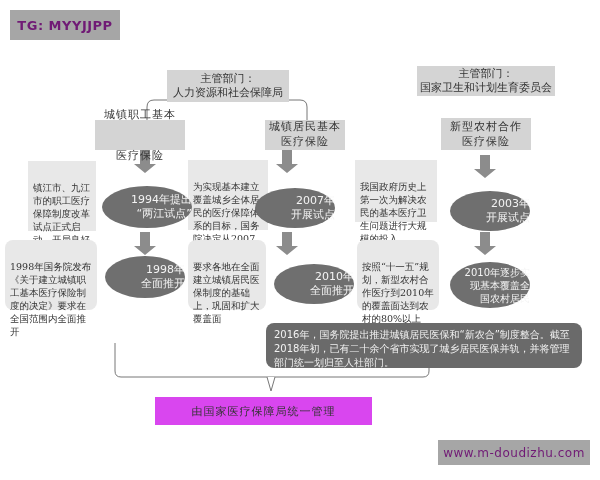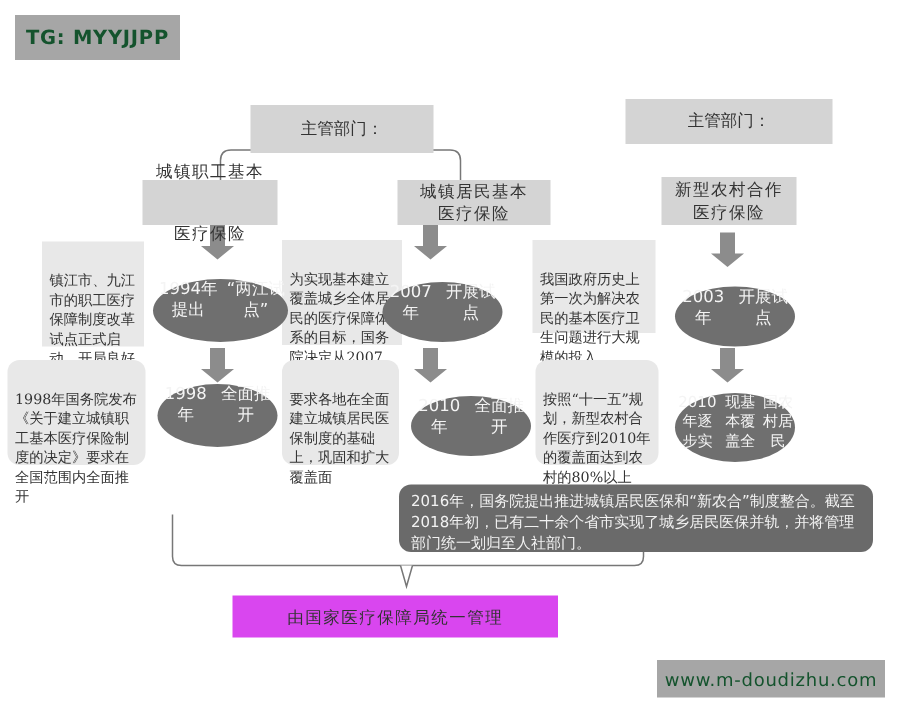--- a/index.html
+++ b/index.html
@@ -2,41 +2,41 @@
 <html><head>
 <meta charset="utf-8">
 <style>
   html, body { margin:0; padding:0; }
   body {
     width:600px; height:480px; background:#ffffff; position:relative; overflow:hidden;
     font-family: "DejaVu Sans", "Liberation Sans", sans-serif;
   }
   .abs { position:absolute; }
   .watermark {
-    background:#a6a6a6; color:#14532d; font-size:13px; font-weight:bold;
+    background:#a6a6a6; color:#701a75; font-size:13px; font-weight:bold;
     display:flex; align-items:center; justify-content:center; letter-spacing:0.5px;
   }
   .hdr {
     background:#d4d4d4; color:#333; font-size:11px; line-height:14px; text-align:center;
     display:flex; flex-direction:column; justify-content:center; align-items:center;
   }
   .cat {
     background:#d4d4d4; color:#333; font-size:11px; line-height:15px; text-align:center;
     display:flex; flex-direction:column; justify-content:center; align-items:center;
     letter-spacing:1px;
   }
   .note {
     background:#e8e8e8; color:#333; font-size:9.5px; line-height:13px;
     font-family: "DejaVu Serif", "Liberation Serif", serif;
     padding:20px 5px; box-sizing:border-box;
   }
   .bubble { border-radius:8px; }
   .oval {
     background:#6f6f6f; color:#f4f4f4; border-radius:50%;
-    display:flex; flex-direction:row; align-items:flex-start; justify-content:center;
+    display:flex; flex-direction:column; align-items:flex-end; justify-content:center;
     font-size:11px; line-height:14px; text-align:center;
   }
   .final {
     background:#d946ef; color:#333; font-size:11px; letter-spacing:1px;
     display:flex; align-items:center; justify-content:center;
   }
   .summary {
     background:#6a6a6a; color:#f2f2f2; font-size:10px; line-height:14px;
     border-radius:8px; padding:5px 8px; box-sizing:border-box;
   }
@@ -61,30 +61,32 @@
     <polygon points="282,232 292,232 292,246 298,246 287,255 276,246 282,246"></polygon>
     <polygon points="480,155 490,155 490,169 496,169 485,178 474,169 480,169"></polygon>
     <polygon points="480,232 490,232 490,246 496,246 485,255 474,246 480,246"></polygon>
   </g>
 </svg>
 
 <div class="abs watermark" style="left:10px;top:10px;width:110px;height:30px;">TG: MYYJJPP</div>
 
 <div class="abs hdr" style="left:167px;top:70px;width:122px;height:32px;">
   <span>主管部门：</span>
+  <span>人力资源和社会保障局</span>
 </div>
 <div class="abs hdr" style="left:417px;top:66px;width:138px;height:30px;">
   <span>主管部门：</span>
+  <span>国家卫生和计划生育委员会</span>
 </div>
 
 <div class="abs cat" style="left:95px;top:120px;width:90px;height:30px;gap:26px;">
   <span>城镇职工基本</span>
   <span>医疗保险</span>
 </div>
-<div class="abs cat" style="left:265px;top:120px;width:102px;height:30px;">
+<div class="abs cat" style="left:265px;top:120px;width:80px;height:30px;font-family:Liberation Mono, monospace;">
   <span>城镇居民基本</span>
   <span>医疗保险</span>
 </div>
 <div class="abs cat" style="left:441px;top:118px;width:90px;height:32px;">
   <span>新型农村合作</span>
   <span>医疗保险</span>
 </div>
 
 <div class="abs note" style="left:28px;top:161px;width:68px;height:70px;">镇江市、九江市的职工医疗保障制度改革试点正式启动，开局良好</div>
 <div class="abs note" style="left:188px;top:160px;width:80px;height:70px;">为实现基本建立覆盖城乡全体居民的医疗保障体系的目标，国务院决定从2007年开展试点</div>

